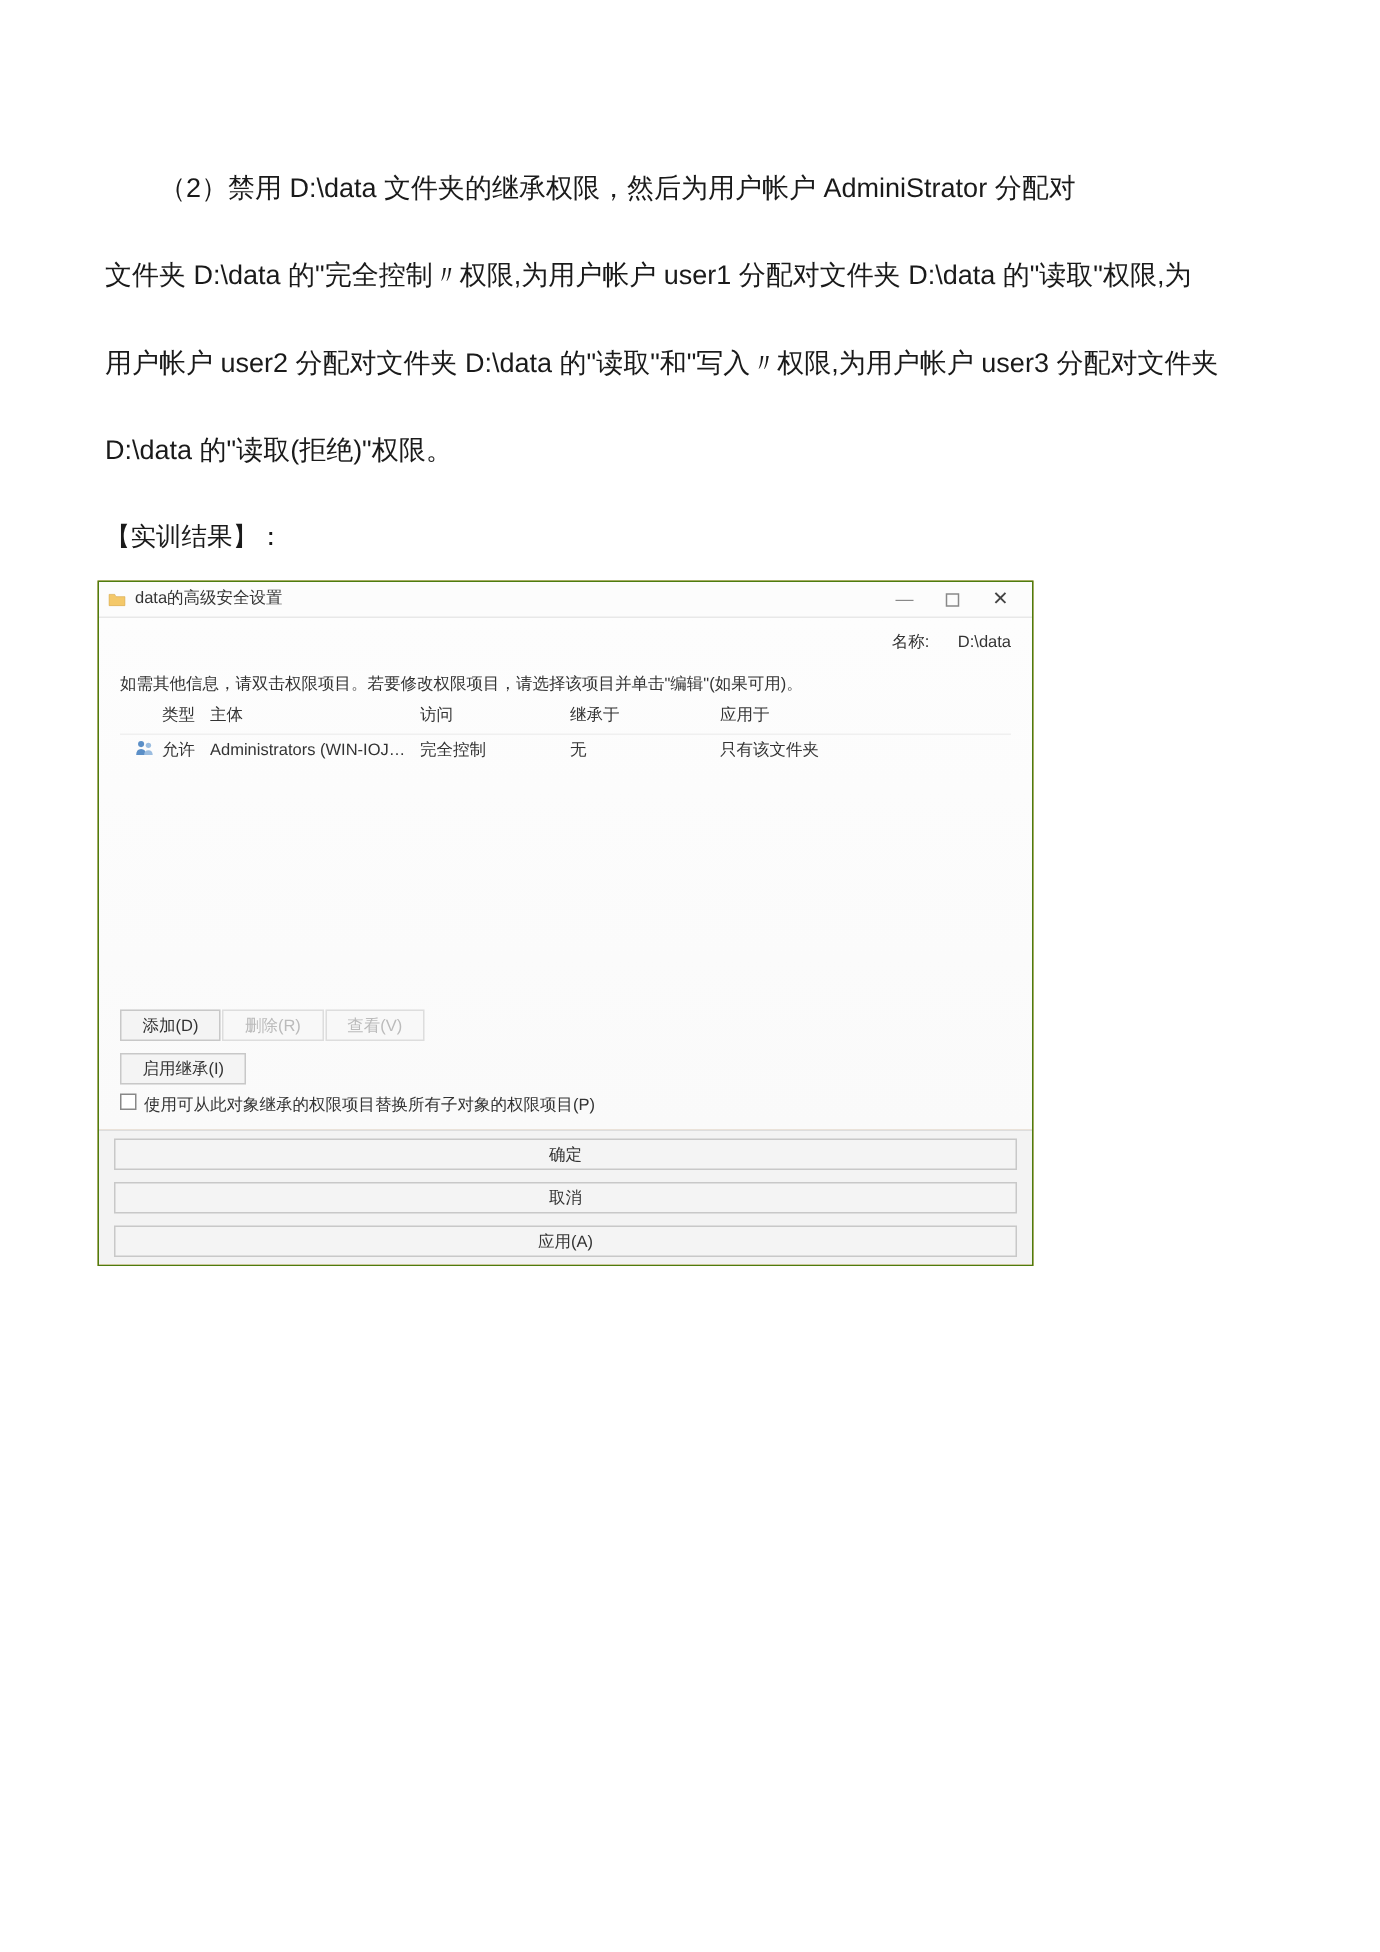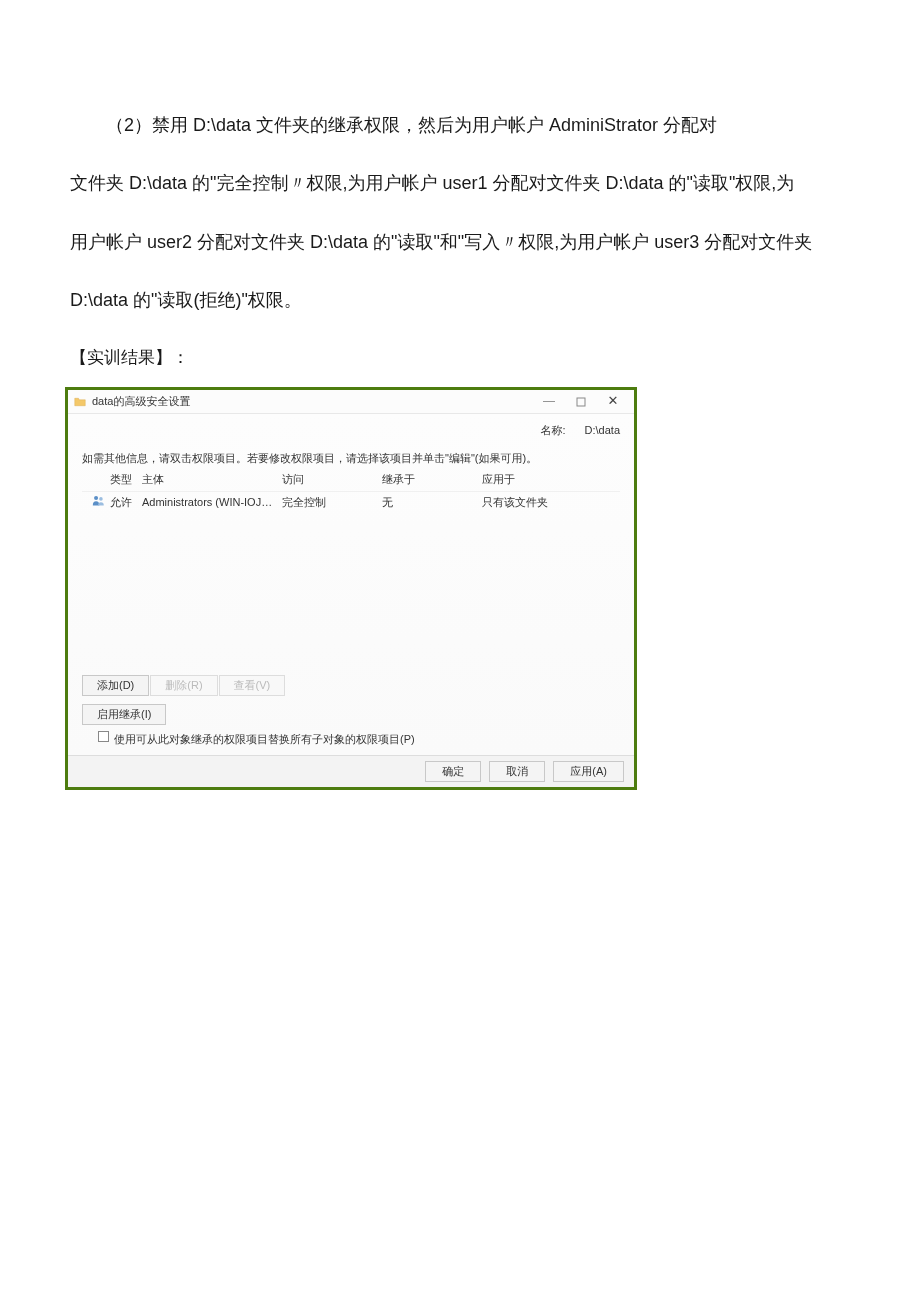--- a/index.html
+++ b/index.html
@@ -20,23 +20,23 @@
     }
     .indent-2 { text-indent: 2em; }
     .section-title {
       font-size: 17px;
       line-height: 2.8;
       margin-top: 8px;
       margin-bottom: 6px;
       color: #1a1a1a;
     }
     .dialog {
-      width: 572px;
+      width: 624px;
       margin-left: -5px;
-      border: 3px solid #4d7c0f;
+      border: 1px solid #4d7c0f;
       background: #fdba74;
       font-size: 11px;
       color: #333;
       margin-top: 4px;
     }
     .dialog-titlebar {
       height: 24px;
       display: flex;
       align-items: center;
       padding: 0 6px;
@@ -99,31 +99,31 @@
     .btn {
       font-size: 11px; color: #333;
       padding: 2px 14px;
       background: #f4f4f4;
       border: 1px solid #c8c8c8;
       cursor: pointer;
     }
     .btn.disabled { color: #bbb; border-color: #ddd; background: #f8f8f8; cursor: default; }
     .checkbox-row {
       margin-top: 6px; font-size: 11px; color: #333;
-      display: flex; gap: 5px; margin-left: 16px;
+      display: flex; gap: 5px;
     }
     .checkbox-box {
       width: 11px; height: 11px; border: 1px solid #888; background: #fff;
       display: inline-block; cursor: pointer;
     }
     .dialog-footer {
       border-top: 1px solid #ddd;
       background: #f3f3f3;
       padding: 5px 10px;
-      display: flex; justify-content: flex-end; gap: 8px;
+      display: flex; justify-content: flex-end; gap: 8px; flex-direction: column;
     }
     .dialog-footer .btn { padding: 2px 16px; }
   </style>
 </head>
 <body>
 
 <p class="doc-paragraph indent-2">（2）禁用 D:\data 文件夹的继承权限，然后为用户帐户 AdminiStrator 分配对</p>
 <p class="doc-paragraph">文件夹 D:\data 的"完全控制〃权限,为用户帐户 user1 分配对文件夹 D:\data 的"读取"权限,为</p>
 <p class="doc-paragraph">用户帐户 user2 分配对文件夹 D:\data 的"读取"和"写入〃权限,为用户帐户 user3 分配对文件夹</p>
 <p class="doc-paragraph">D:\data 的"读取(拒绝)"权限。</p>

